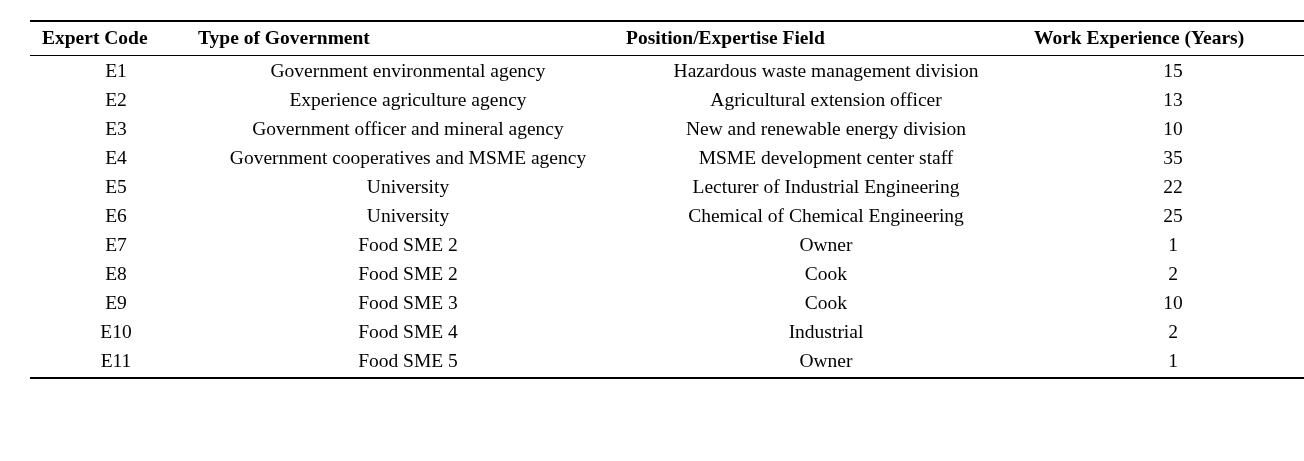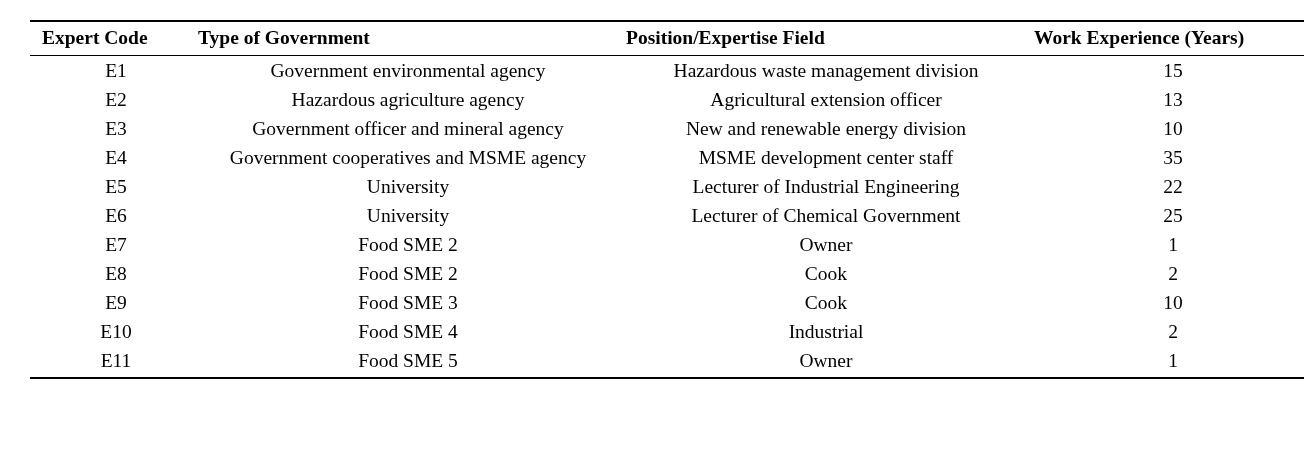--- a/index.html
+++ b/index.html
@@ -83,21 +83,21 @@
     </thead>
     <tbody>
       <tr>
         <td class="col-code">E1</td>
         <td class="col-inst">Government environmental agency</td>
         <td class="col-pos">Hazardous waste management division</td>
         <td class="col-exp">15</td>
       </tr>
       <tr>
         <td class="col-code">E2</td>
-        <td class="col-inst">Hazardous agriculture agency</td>
+        <td class="col-inst">Experience agriculture agency</td>
         <td class="col-pos">Agricultural extension officer</td>
         <td class="col-exp">13</td>
       </tr>
       <tr>
         <td class="col-code">E3</td>
         <td class="col-inst">Government officer and mineral agency</td>
         <td class="col-pos">New and renewable energy division</td>
         <td class="col-exp">10</td>
       </tr>
       <tr>
@@ -108,21 +108,21 @@
       </tr>
       <tr>
         <td class="col-code">E5</td>
         <td class="col-inst">University</td>
         <td class="col-pos">Lecturer of Industrial Engineering</td>
         <td class="col-exp">22</td>
       </tr>
       <tr>
         <td class="col-code">E6</td>
         <td class="col-inst">University</td>
-        <td class="col-pos">Lecturer of Chemical Government</td>
+        <td class="col-pos">Chemical of Chemical Engineering</td>
         <td class="col-exp">25</td>
       </tr>
       <tr>
         <td class="col-code">E7</td>
         <td class="col-inst">Food SME 2</td>
         <td class="col-pos">Owner</td>
         <td class="col-exp">1</td>
       </tr>
       <tr>
         <td class="col-code">E8</td>

